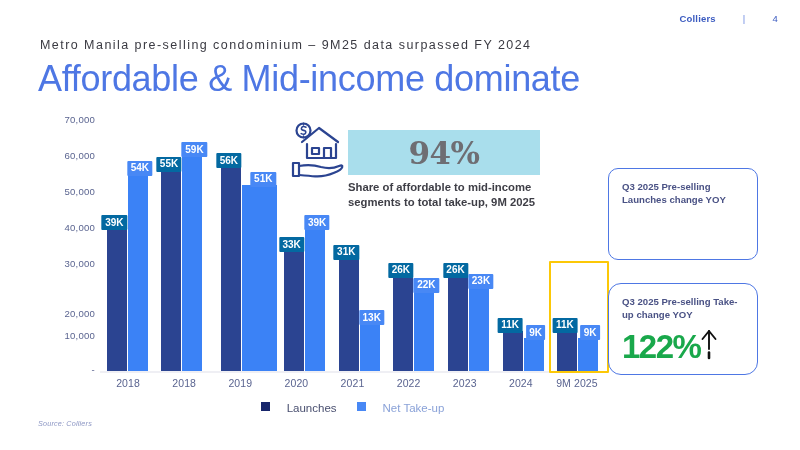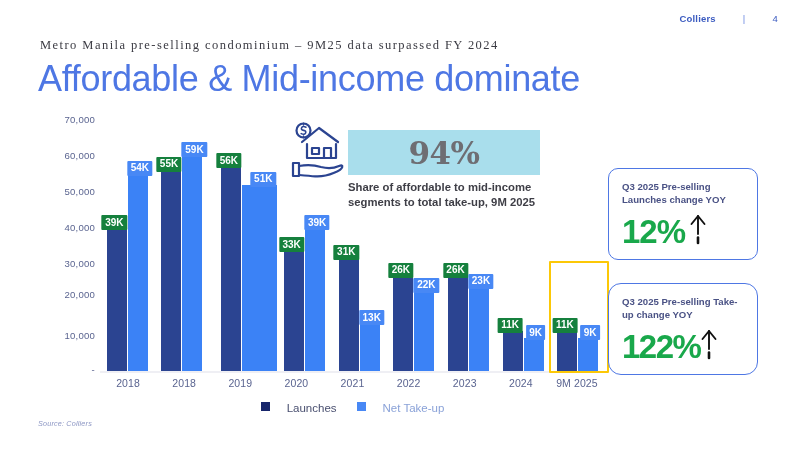--- a/index.html
+++ b/index.html
@@ -13,21 +13,21 @@
   
   .brand{
     position:absolute;top:13px;right:22px;display:flex;align-items:center;gap:27px;
     font-size:9.5px;font-weight:bold;color:#3B5BC0;letter-spacing:.2px;
   }
   .brand .divider{color:#6E8BE0;font-weight:normal;}
   .brand .pagenum{color:#3B5BC0;font-weight:normal;}
 
   .kicker{
     position:absolute;left:40px;top:38px;
-    font-size:12.5px;color:#3A3A42;letter-spacing:1.45px;white-space:nowrap;font-family:Liberation Serif, serif;
+    font-size:12.5px;color:#3A3A42;letter-spacing:1.45px;white-space:nowrap;
   }
   .title{
     position:absolute;left:38px;top:57px;
     font-size:36px;color:#4E77E4;letter-spacing:-.3px;white-space:nowrap;
     font-weight:normal;line-height:1.2;
   }
 
   
   .chart{position:absolute;left:40px;top:115px;width:565px;height:290px;}
 
@@ -44,21 +44,21 @@
   .group{flex:1;position:relative;display:flex;justify-content:center;align-items:flex-end;gap:1px;}
   .bar{width:20px;position:relative;}
   .bar.launch{background:#2B4491;}
   .bar.take{background:#3b82f6;}
 
   .blabel{
     position:absolute;left:50%;transform:translateX(-50%);
     font-size:10px;font-weight:bold;color:#ffffff;
     padding:2.5px 3.5px;border-radius:1px;white-space:nowrap;line-height:1;
   }
-  .bar.launch>.blabel{background:#15803d;bottom:100%;margin-bottom:-2px;left:38%;}
+  .bar.launch>.blabel{background:#0369a1;bottom:100%;margin-bottom:-2px;left:38%;}
   .bar.take>.blabel{background:#4888F5;bottom:100%;margin-bottom:-2px;left:60%;}
 
   .highlight{
     position:absolute;border:2.2px solid #FCC807;border-radius:1px;
     pointer-events:none;
   }
 
   .xaxis{position:absolute;left:60px;right:0;top:262px;display:flex;}
   .xtick{flex:1;text-align:center;font-size:10.5px;color:#5A6490;letter-spacing:.1px;}
 
@@ -132,21 +132,21 @@
   <div class="title">Affordable &amp; Mid-income dominate</div>
 
   <div class="chart">
 
     <div class="yaxis">
       <div class="ytick" style="top:4px">70,000</div>
       <div class="ytick" style="top:40px">60,000</div>
       <div class="ytick" style="top:76px">50,000</div>
       <div class="ytick" style="top:112px">40,000</div>
       <div class="ytick" style="top:148px">30,000</div>
-      <div class="ytick" style="top:179px">20,000</div>
+      <div class="ytick" style="top:198px">20,000</div>
       <div class="ytick" style="top:220px">10,000</div>
       <div class="ytick" style="top:254px">-</div>
     </div>
 
     <div class="plot">
       <div class="groups" id="groups">
           <div class="group">
             <div class="bar launch" style="height: 142.629px;">
               <span class="blabel">39K</span>
             </div>
@@ -266,30 +266,20 @@
     </svg>
   </div>
 
   <div class="band">
     <span class="num">94%</span>
   </div>
   <div class="band-caption">Share of affordable to mid-income segments to total take-up, 9M 2025</div>
 
   <div class="kpi one">
     <div class="cap">Q3 2025 Pre-selling Launches change YOY</div>
-    <div class="valrow">
-      <span class="val">12%</span>
-      <span class="arrow">
-        <svg viewBox="0 0 18 34" width="18" height="34">
-          <path d="M9 4 L2.5 12 M9 4 L15.5 12" stroke="#111111" stroke-width="1.9" fill="none" stroke-linecap="round"></path>
-          <path d="M9 4 L9 22" stroke="#111111" stroke-width="1.9" fill="none" stroke-linecap="round"></path>
-          <path d="M9 25.5 L9 31" stroke="#111111" stroke-width="2.6" fill="none" stroke-linecap="round"></path>
-        </svg>
-      </span>
-    </div>
   </div>
 
   <div class="kpi two">
     <div class="cap">Q3 2025 Pre-selling Take-up change YOY</div>
     <div class="valrow">
       <span class="val">122%</span>
       <span class="arrow">
         <svg viewBox="0 0 18 34" width="18" height="34">
           <path d="M9 4 L2.5 12 M9 4 L15.5 12" stroke="#111111" stroke-width="1.9" fill="none" stroke-linecap="round"></path>
           <path d="M9 4 L9 22" stroke="#111111" stroke-width="1.9" fill="none" stroke-linecap="round"></path>

